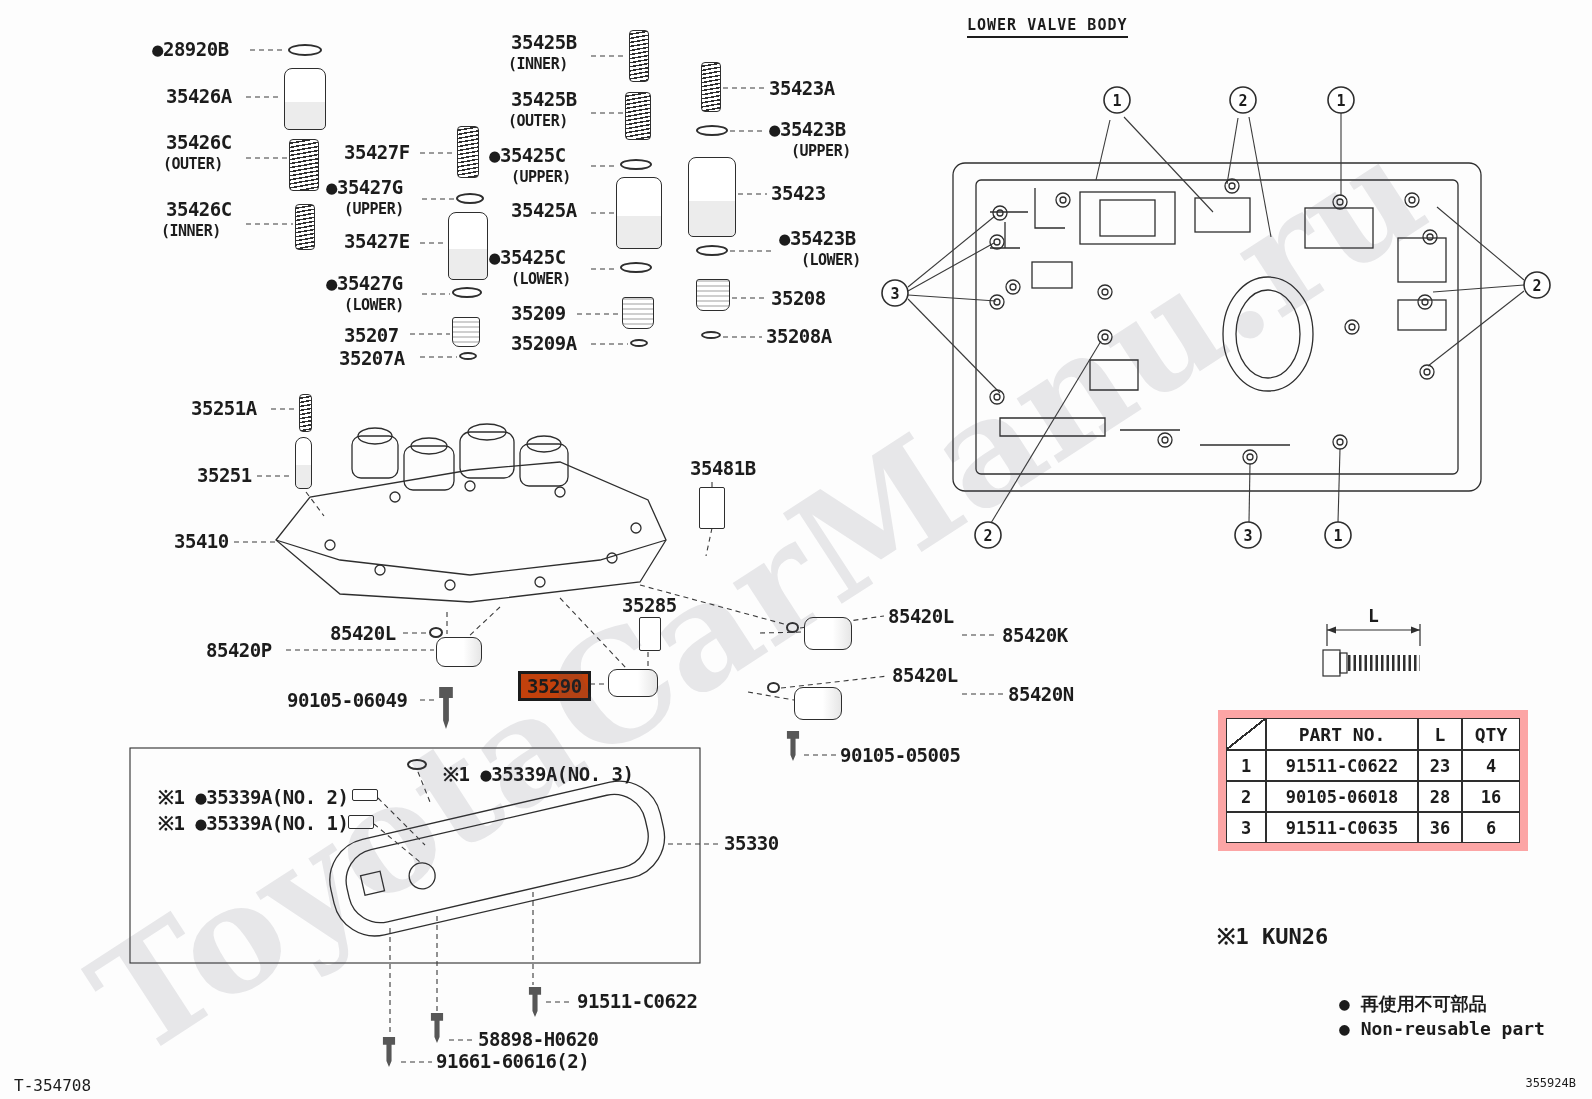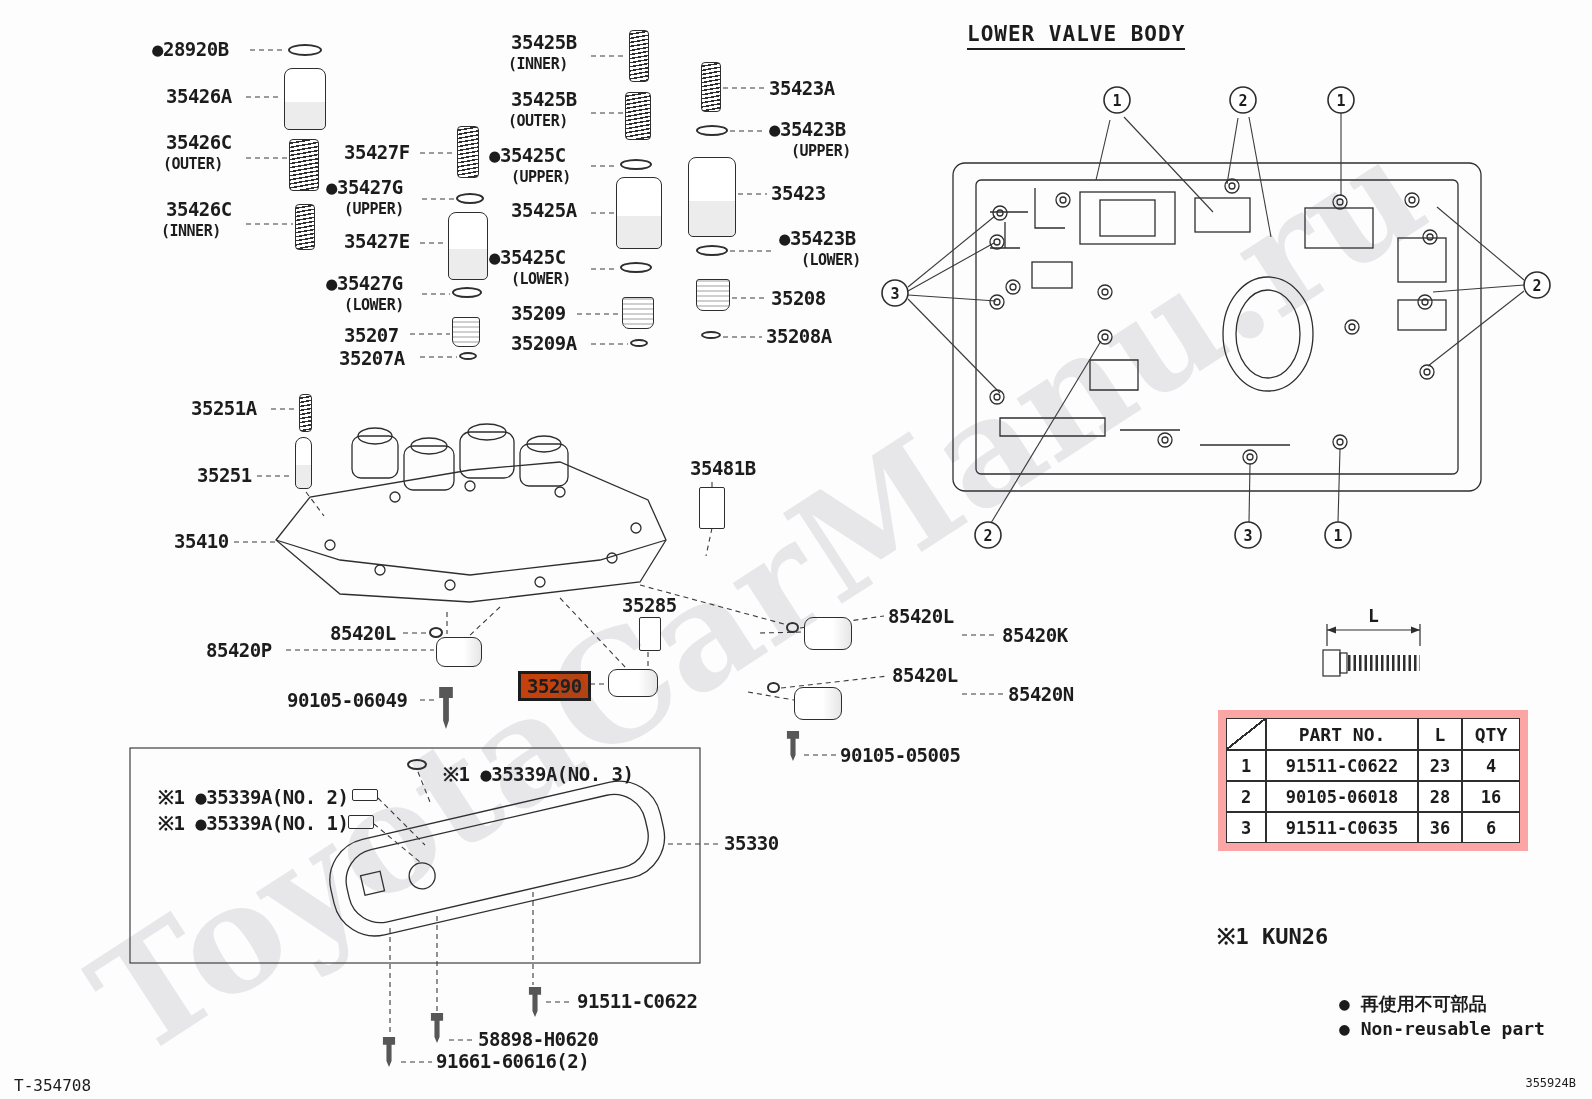--- a/index.html
+++ b/index.html
@@ -21,21 +21,21 @@
         background:repeating-linear-gradient(0deg,#fff 0 3px,#cfcfcf 3px 5px);}
   .sol{border:1.6px solid #2e2e2e;border-radius:9px;
        background:linear-gradient(90deg,#fff 60%,#e6e6e6);}
   .clip{border:1.5px solid #2e2e2e;border-radius:2px;background:#fff;}
   .bolt{background:#575757;
         clip-path:polygon(12% 0,88% 0,88% 26%,66% 26%,66% 80%,50% 100%,34% 80%,34% 26%,12% 26%);}
   #watermark{position:absolute;left:110px;top:930px;z-index:5;pointer-events:none;
              transform:rotate(-33deg);transform-origin:0 50%;
              font-family:"DejaVu Serif","Liberation Serif",serif;font-weight:700;
              font-size:148px;color:rgba(70,70,90,0.12);white-space:nowrap;}
-  #title{position:absolute;left:967px;top:22px;z-index:4;font-size:21px;font-weight:700;
+  #title{position:absolute;left:967px;top:16px;z-index:4;font-size:15px;font-weight:700;
          letter-spacing:1px;border-bottom:2px solid #1c1c1c;padding-bottom:2px;}
   .legend-text{position:absolute;z-index:4;font-size:18px;font-weight:700;white-space:nowrap;}
   #kun-note{left:1217px;top:920px;font-size:22px;}
   #legend-jp{left:1339px;top:992px;}
   #legend-en{left:1339px;top:1018px;}
   #footer-left{position:absolute;left:14px;top:1076px;font-size:16px;z-index:4;}
   #footer-right{position:absolute;right:16px;top:1076px;font-size:12px;z-index:4;}
   #parts-table{position:absolute;left:1218px;top:710px;z-index:4;border:8px solid #fca5a5;background:#fff;}
   #parts-table .tr{display:flex;}
   #parts-table .td{border:1px solid #2e2e2e;display:flex;align-items:center;justify-content:center;

